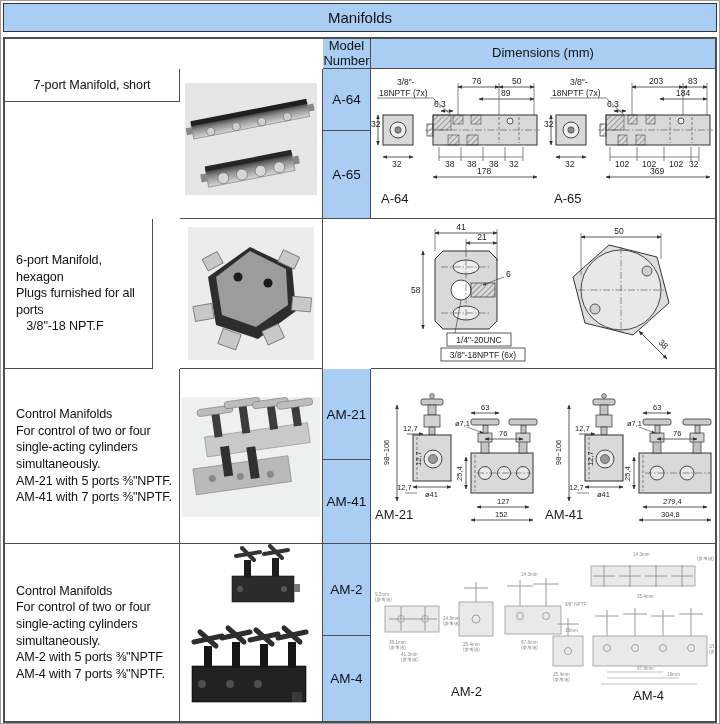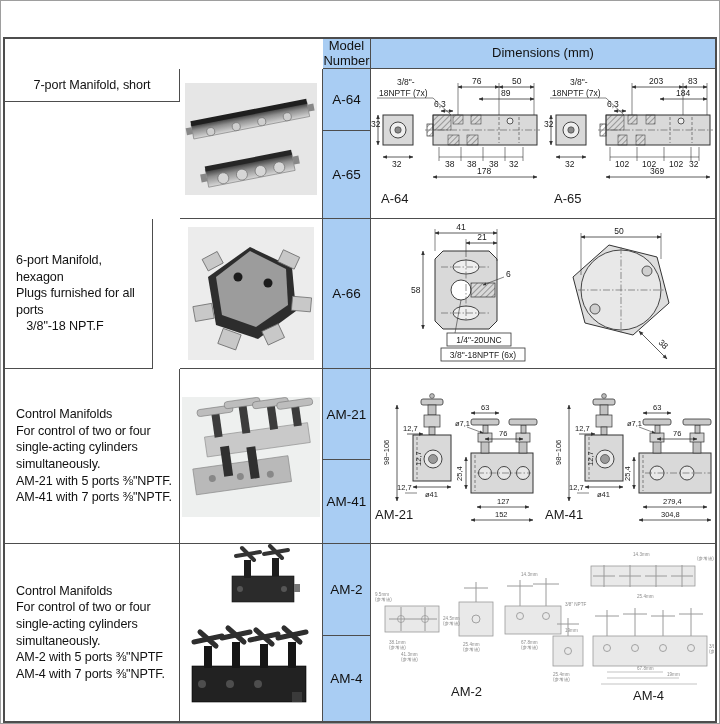--- a/index.html
+++ b/index.html
@@ -42,20 +42,21 @@
         <path d="M0,1 L10,5 L0,9 z" fill="#333"></path>
       </marker>
       <linearGradient id="metal" x1="0" y1="0" x2="0" y2="1">
         <stop offset="0" stop-color="#2b2b2b"></stop>
           <stop offset="0.45" stop-color="#8f8f8f"></stop>
           <stop offset="1" stop-color="#d8d8d8"></stop>
       </linearGradient>
     </defs>
   </svg>
 
+  <div id="titlebar">Manifolds</div>
 
   <div id="tbl">
 
     <div class="cell blue hdr" style="left:318px;top:0;width:48px;height:30px;font-size:13px">Model
 Number</div>
     <div class="cell blue hdr noR" style="left:366px;top:0;width:344px;height:30px">Dimensions  (mm)</div>
 
     <div class="cell desc center" style="left:0;top:30px;width:175px;height:33px"><div>7-port Manifold, short</div></div>
 
     <div class="cell" style="left:175px;top:30px;width:143px;height:150px">
@@ -212,21 +213,20 @@
             <rect x="112" y="78" width="19" height="14" transform="rotate(5 121 85)"></rect>
             <rect x="84" y="108" width="18" height="15" transform="rotate(-25 93 115)"></rect>
             <rect x="40" y="112" width="19" height="16" transform="rotate(20 49 120)"></rect>
             <rect x="14" y="86" width="19" height="15" transform="rotate(-10 23 93)"></rect>
             <rect x="24" y="36" width="17" height="13" transform="rotate(-28 32 42)"></rect>
           </g>
         </g>
       </svg>
     </div>
 
-    <div class="cell blue model" style="left:318px;top:180px;width:48px;height:150px">A-66</div>
 
     <div class="cell noR" style="left:366px;top:180px;width:344px;height:150px">
       <svg width="343" height="149" viewBox="0 0 343 149">
 
         <path d="M72,32 h46 l8,8 v62 l-8,8 h-46 l-8,-8 v-62 z" class="body"></path>
         <ellipse cx="95" cy="48" rx="13" ry="7" fill="#efefef" stroke="#333" stroke-width="0.9"></ellipse>
         <ellipse cx="95" cy="94" rx="13" ry="7" fill="#efefef" stroke="#333" stroke-width="0.9"></ellipse>
         <circle cx="90" cy="71" r="10" fill="#fff" stroke="#333" stroke-width="0.9"></circle>
         <rect x="100" y="64" width="24" height="14" fill="url(#hatch)" stroke="#333" stroke-width="0.7"></rect>
         <line x1="95" y1="40" x2="95" y2="102" class="cl"></line>

